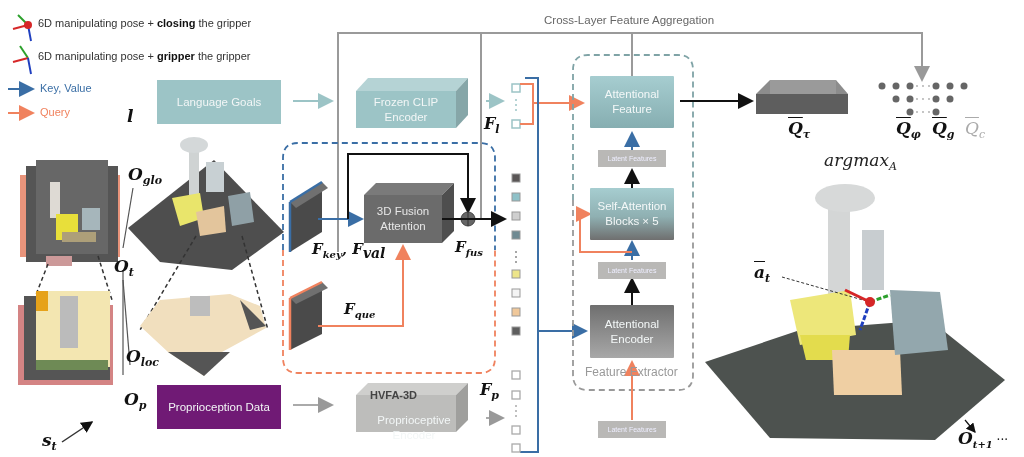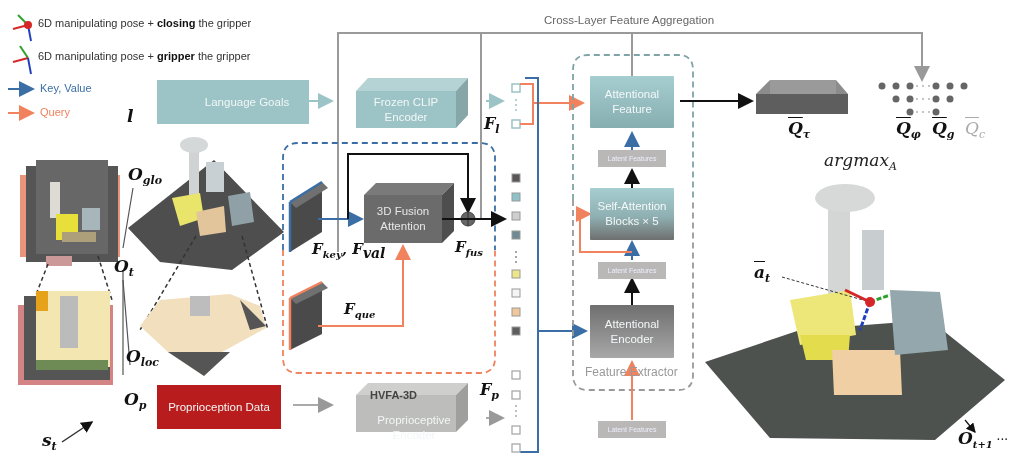--- a/index.html
+++ b/index.html
@@ -2,21 +2,21 @@
 <html><head>
 <meta charset="utf-8">
 <style>
   html, body { margin:0; padding:0; background:#ffffff; }
   body { width:1024px; height:457px; position:relative; overflow:hidden; font-family:"Liberation Sans", sans-serif; }
   #canvas { position:absolute; left:0; top:0; width:1024px; height:457px; }
   .legend-row { position:absolute; left:8px; font-size:11px; color:#333; white-space:nowrap; display:flex; align-items:center; gap:6px; }
   .legend-row b { color:#111; }
   .box { position:absolute; display:flex; align-items:center; justify-content:center; text-align:center; color:#f2f6f6; font-size:11.5px; line-height:15px; }
   .teal { background:#9cc4c6; }
-  .grayb { background:#b91c1c; }
+  .grayb { background:#701a75; }
   .math { font-family:"DejaVu Serif", serif; font-style:italic; font-weight:bold; color:#111; position:absolute; white-space:nowrap; }
   .mini { position:absolute; background:#b9b8b6; color:#eef; font-size:7px; display:flex; align-items:center; justify-content:center; }
   .rbox { position:absolute; border-radius:1px; display:flex; align-items:center; justify-content:center; text-align:center; color:#f4f8f8; font-size:11.5px; line-height:15px; }
   .label { position:absolute; white-space:nowrap; }
 </style>
 </head>
 <body>
 
 <svg id="canvas" viewBox="0 0 1024 457" xmlns="http://www.w3.org/2000/svg">
   <defs>
@@ -270,21 +270,21 @@
 
 <div class="label" style="top:14px; left:544px; font-size:11.5px; color:#666;">Cross-Layer Feature Aggregation</div>
 
 <div class="math" style="top:106px; left:127px; font-size:17px;">l</div>
 <div class="math" style="top:164px; left:128px; font-size:17px;"><span>O</span><sub style="font-size:11px;">glo</sub></div>
 <div class="math" style="top:256px; left:114px; font-size:17px;"><span>O</span><sub style="font-size:11px;">t</sub></div>
 <div class="math" style="top:346px; left:126px; font-size:17px;"><span>O</span><sub style="font-size:11px;">loc</sub></div>
 <div class="math" style="top:389px; left:124px; font-size:17px;"><span>O</span><sub style="font-size:11px;">p</sub></div>
 <div class="math" style="top:430px; left:42px; font-size:17px;"><span>s</span><sub style="font-size:11px;">t</sub></div>
 
-<div class="box teal" style="left:157px; top:80px; width:124px; height:44px;padding-left:28px;">Language Goals</div>
+<div class="box teal" style="left:157px; top:80px; width:124px; height:44px;">Language Goals</div>
 
 <div class="box" style="left:356px; top:91px; width:100px; height:37px;">
   <div>
       <div>Frozen CLIP</div>
       <div>Encoder</div>
     </div>
 </div>
 
 <div class="box" style="left:364px; top:195px; width:78px; height:48px; color:#e6e6e6;">
   <div>

